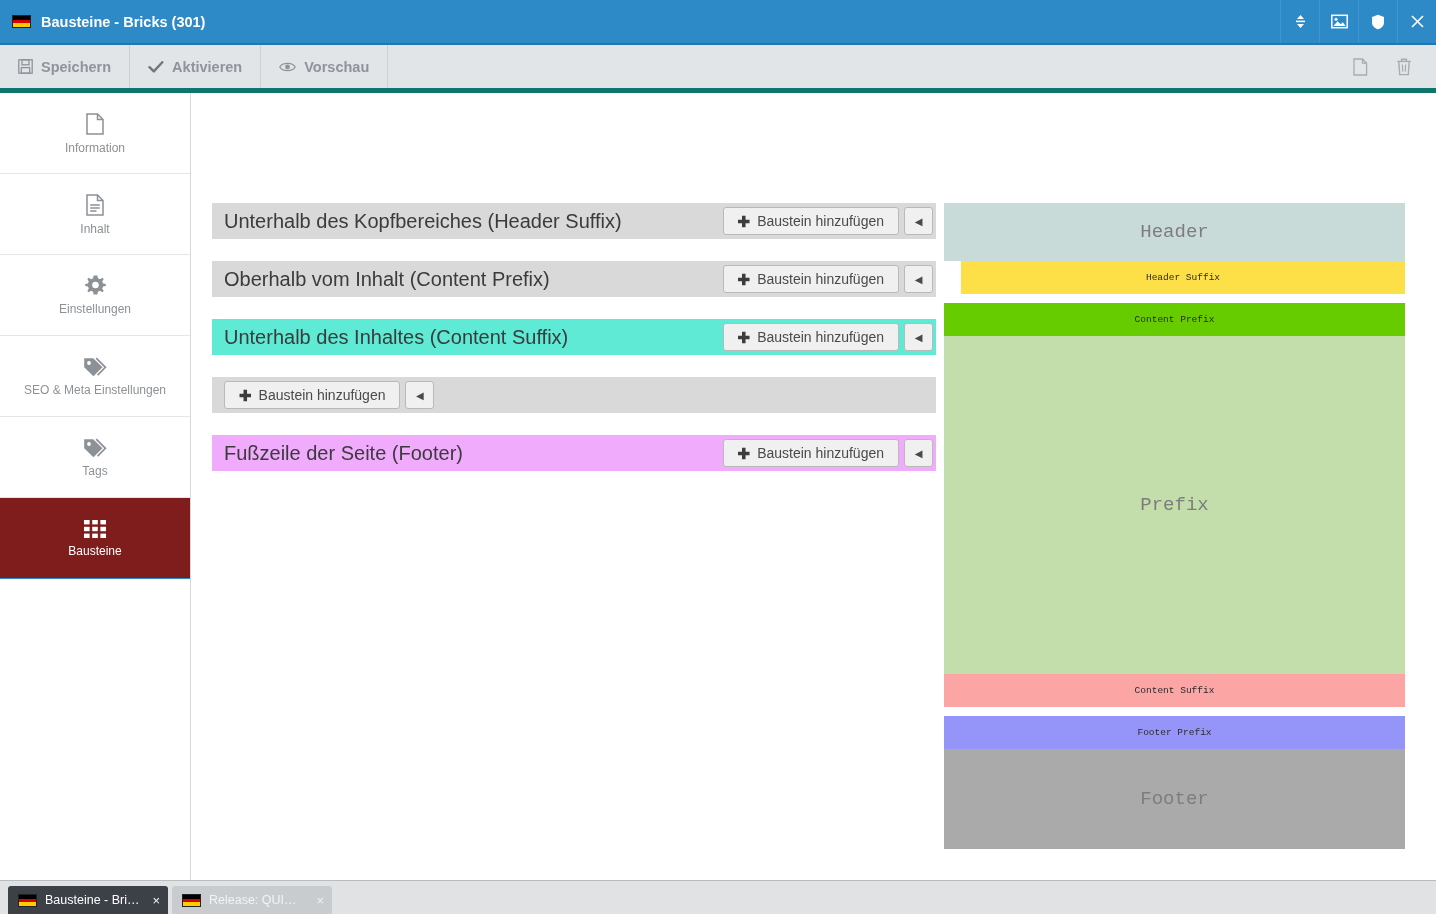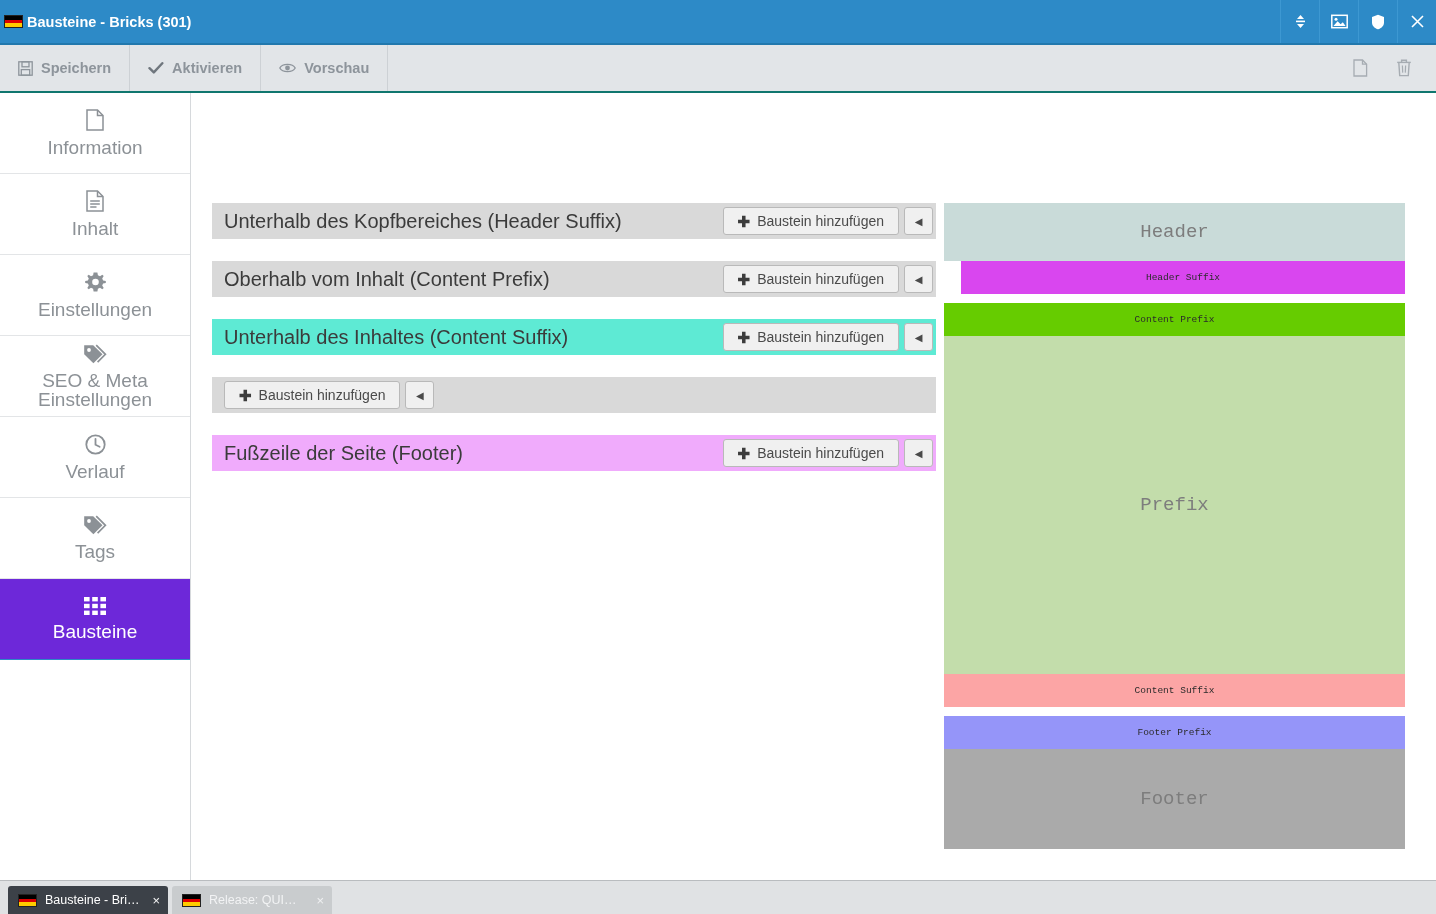--- a/index.html
+++ b/index.html
@@ -25,22 +25,22 @@
     background: #2d8ac7;
     display: flex;
     align-items: stretch;
     flex: 0 0 45px;
     border-bottom: 2px solid #2178ad;
   }
   .titlebar-left {
     flex: 1 1 auto;
     display: flex;
     align-items: center;
-    padding-left: 4px;
-    gap: 4px;
+    padding-left: 12px;
+    gap: 10px;
     min-width: 0;
   }
   .flag {
     width: 19px; height: 13px;
     border: 1px solid #222;
     display: inline-block;
     background: linear-gradient(to bottom, #000 0 33.3%, #d00 33.3% 66.6%, #fc0 66.6% 100%);
     flex: 0 0 auto;
   }
   .title-text {
@@ -61,21 +61,21 @@
     border-left: 1px solid #3d98d2;
     cursor: pointer;
   }
   .tb-btn svg { display: block; }
 
   
   .toolbar {
     flex: 0 0 48px;
     height: 48px;
     background: #e2e5e8;
-    border-bottom: 2px solid #0f766e;
+    border-bottom: 5px solid #0f766e;
     display: flex;
     align-items: stretch;
     justify-content: space-between;
   }
   .toolbar-left { display: flex; align-items: stretch; }
   .toolbar-right { display: flex; align-items: stretch; padding-right: 10px; }
   .tool-btn {
     display: flex;
     align-items: center;
     gap: 8px;
@@ -118,21 +118,21 @@
     border-bottom: 1px solid #e3e5e7;
     display: flex;
     flex-direction: column;
     align-items: center;
     justify-content: center;
     gap: 7px;
     color: #8c9196;
     cursor: pointer;
   }
   .side-item .side-label {
-    font-size: 19px;
+    font-size: 12px;
     line-height: 1;
     text-align: center;
     padding: 0 4px;
   }
   .side-item svg { display: block; }
   .side-item.active {
     background: #2d8ac7;
     color: #ffffff;
     border-bottom-color: #2d8ac7;
   }
@@ -398,42 +398,33 @@
         <span>
           <svg width="24" height="20" viewBox="0 0 24 20">
               <path d="M1.2 1.2 L10.2 1.2 L19.5 10.3 L10.4 19.2 L1.2 10.2 Z" fill="#8c9196"></path>
               <circle cx="6" cy="6" r="1.9" fill="#ffffff"></circle>
               <path d="M13.2 1.2 L22.4 10.3 L14.6 18.2" fill="none" stroke="#8c9196" stroke-width="1.7"></path>
             </svg>
         </span>
         <span class="side-label">SEO &amp; Meta Einstellungen</span>
       </div>
 
-      <div class="side-item">
-        <span>
-          <svg width="21" height="21" viewBox="0 0 21 21">
-              <circle cx="10.5" cy="10.5" r="9.2" fill="none" stroke="#8c9196" stroke-width="1.8"></circle>
-              <path d="M10.5 4.8 L10.5 10.8 L14.6 12.8" fill="none" stroke="#8c9196" stroke-width="1.8" stroke-linecap="round"></path>
-            </svg>
-        </span>
-        <span class="side-label">Verlauf</span>
-      </div>
 
       <div class="side-item">
         <span>
           <svg width="24" height="20" viewBox="0 0 24 20">
               <path d="M1.2 1.2 L10.2 1.2 L19.5 10.3 L10.4 19.2 L1.2 10.2 Z" fill="#8c9196"></path>
               <circle cx="6" cy="6" r="1.9" fill="#ffffff"></circle>
               <path d="M13.2 1.2 L22.4 10.3 L14.6 18.2" fill="none" stroke="#8c9196" stroke-width="1.7"></path>
             </svg>
         </span>
         <span class="side-label">Tags</span>
       </div>
 
-      <div class="side-item active" style="background: #6d28d9; border-bottom-color: rgb(45, 138, 199);">
+      <div class="side-item active" style="background: #7f1d1d; border-bottom-color: rgb(45, 138, 199);">
         <span>
           <svg width="22" height="18" viewBox="0 0 22 18">
             <rect x="0" y="0" width="5.6" height="4.4" fill="#fff"></rect>
               <rect x="8.2" y="0" width="5.6" height="4.4" fill="#fff"></rect>
               <rect x="16.4" y="0" width="5.6" height="4.4" fill="#fff"></rect>
             <rect x="0" y="6.8" width="5.6" height="4.4" fill="#fff"></rect>
               <rect x="8.2" y="6.8" width="5.6" height="4.4" fill="#fff"></rect>
               <rect x="16.4" y="6.8" width="5.6" height="4.4" fill="#fff"></rect>
             <rect x="0" y="13.6" width="5.6" height="4.4" fill="#fff"></rect>
               <rect x="8.2" y="13.6" width="5.6" height="4.4" fill="#fff"></rect>
@@ -500,21 +491,21 @@
           </div>
           <div class="collapse-btn">
             <span>◀</span>
           </div>
         </div>
 
       </div>
 
       <div class="preview">
         <div class="pv-band pv-big" style="background: rgb(201, 219, 217); height: 58px; flex: 0 0 58px;">Header</div>
-        <div class="pv-band pv-small" style="background: #d946ef; height: 33px; flex: 0 0 33px; margin-left: 17px;">Header Suffix</div>
+        <div class="pv-band pv-small" style="background: #fde047; height: 33px; flex: 0 0 33px; margin-left: 17px;">Header Suffix</div>
         <div class="pv-gap"></div>
         <div class="pv-band pv-small" style="background: rgb(102, 204, 0); height: 33px; flex: 0 0 33px;">Content Prefix</div>
         <div class="pv-band pv-big" style="background: rgb(195, 221, 171); height: 338px; flex: 0 0 338px;">Prefix</div>
         <div class="pv-band pv-small" style="background: #fca5a5; height: 33px; flex: 0 0 33px;">Content Suffix</div>
         <div class="pv-gap"></div>
         <div class="pv-band pv-small" style="background: rgb(149, 149, 249); height: 33px; flex: 0 0 33px;">Footer Prefix</div>
         <div class="pv-band pv-big" style="background: rgb(170, 170, 170); height: 100px; flex: 0 0 100px;">Footer</div>
       </div>
 
     </div>

